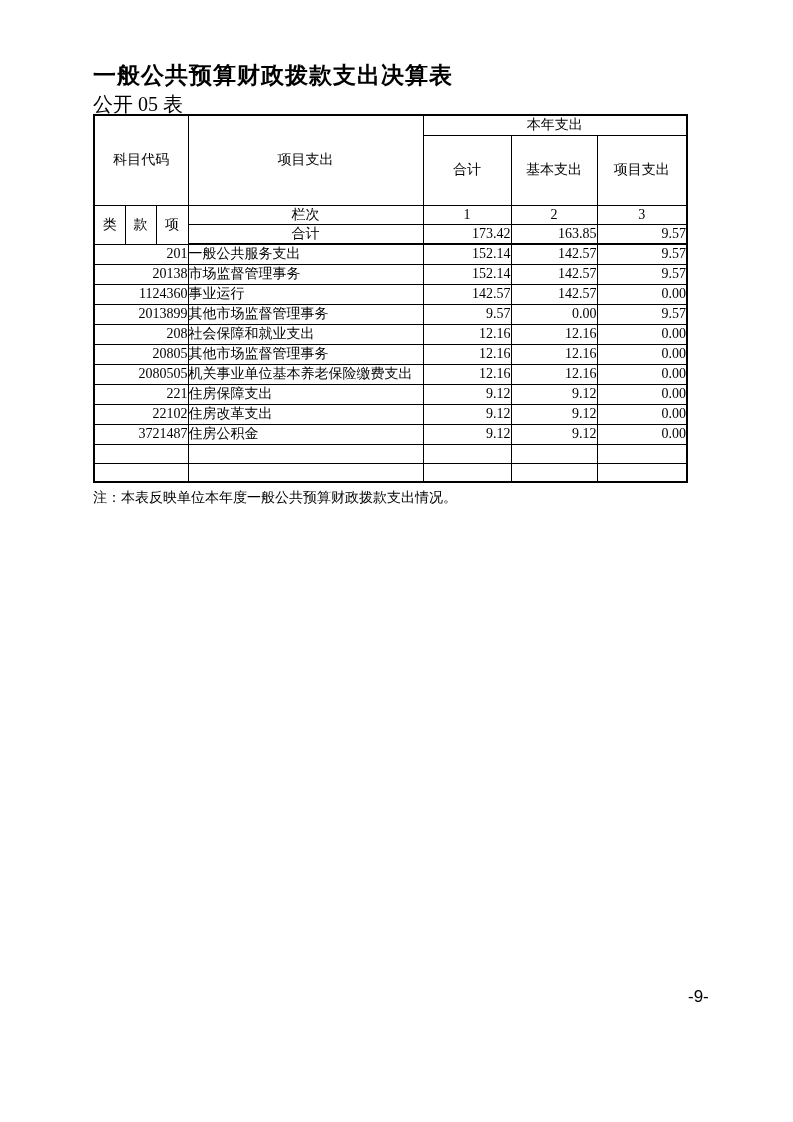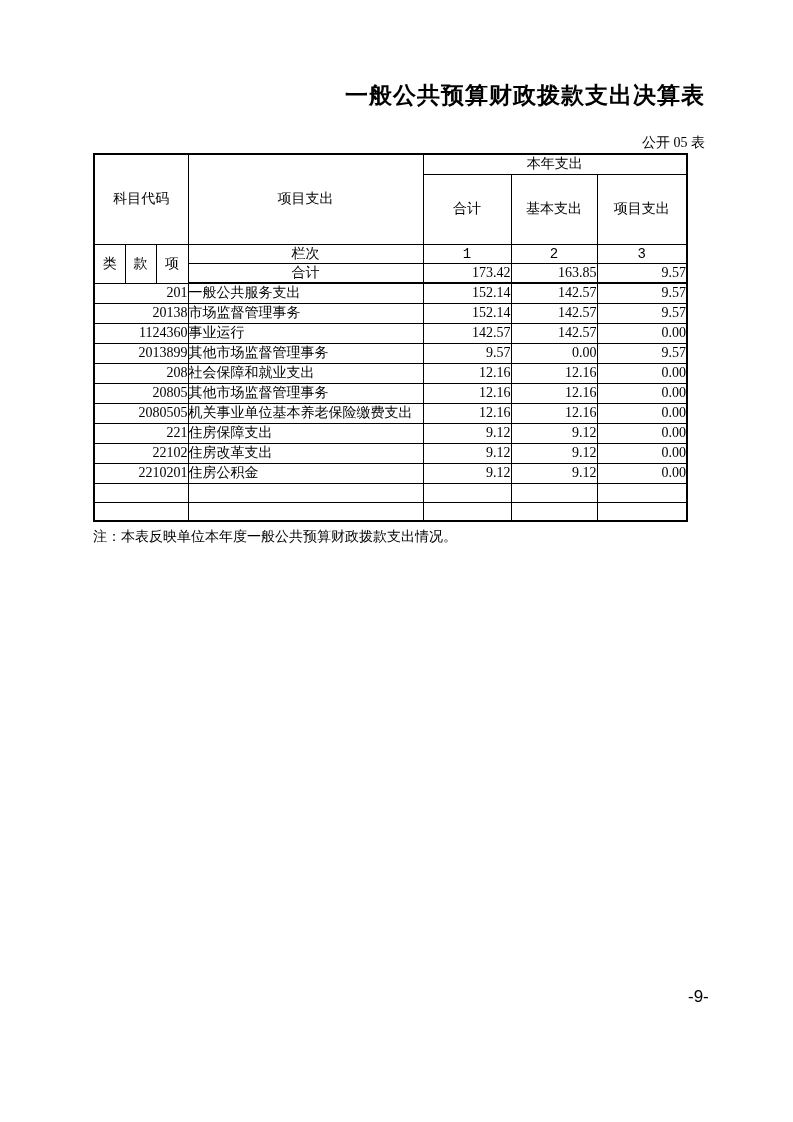--- a/index.html
+++ b/index.html
@@ -17,32 +17,32 @@
     overflow: hidden;
   }
   .content {
     position: absolute;
     left: 93px;
     top: 0;
     width: 612px;
   }
   .title {
     margin: 0;
-    padding-top: 80px;
-    text-align: right;
+    padding-top: 60px;
+    text-align: left;
     font-family: "Liberation Sans", "DejaVu Sans", sans-serif;
     font-weight: 700;
     font-size: 23px;
     line-height: 30px;
     letter-spacing: 1px;
   }
   .tableno {
-    margin-top: 24px;
-    text-align: right;
-    font-size: 14px;
+    margin-top: 5px;
+    text-align: left;
+    font-size: 20px;
     line-height: 18px;
   }
   .meta {
     display: flex;
     justify-content: space-between;
     align-items: flex-end;
     font-size: 14.5px;
     line-height: 18px;
     margin-bottom: 0;
   }
@@ -55,21 +55,21 @@
   }
   table.fin th, table.fin td {
     border: 1px solid #000;
     font-weight: normal;
     font-size: 14px;
     padding: 0;
     overflow: hidden;
     white-space: nowrap;
     vertical-align: middle;
   }
-  .hdr   { text-align: center; font-family: Liberation Mono, monospace; }
+  .hdr   { text-align: center; }
   .code  { text-align: right;  padding-left: 2px; }
   .name  { text-align: left;  padding-left: 3px; }
   .num   { text-align: right; padding-right: 4px; }
   .bold  { font-weight: bold; margin-top: 32px; }
   tr.total-row th, tr.total-row td { border-bottom: 2px solid #000; }
   .note {
     margin-top: 5px;
     font-size: 14px;
     line-height: 19px;
     text-align: left;
@@ -187,21 +187,21 @@
           <td class="num">0.00</td>
         </tr>
         <tr style="height:20px">
           <td class="code" colspan="3">22102</td>
           <td class="name">住房改革支出</td>
           <td class="num">9.12</td>
           <td class="num">9.12</td>
           <td class="num">0.00</td>
         </tr>
         <tr style="height:20px">
-          <td class="code" colspan="3">2210201</td>
+          <td class="code" colspan="3">3721487</td>
           <td class="name">住房公积金</td>
           <td class="num">9.12</td>
           <td class="num">9.12</td>
           <td class="num">0.00</td>
         </tr>
 
         <tr style="height:19px">
           <td class="code" colspan="3"></td>
           <td class="name"></td>
           <td class="num"></td>

